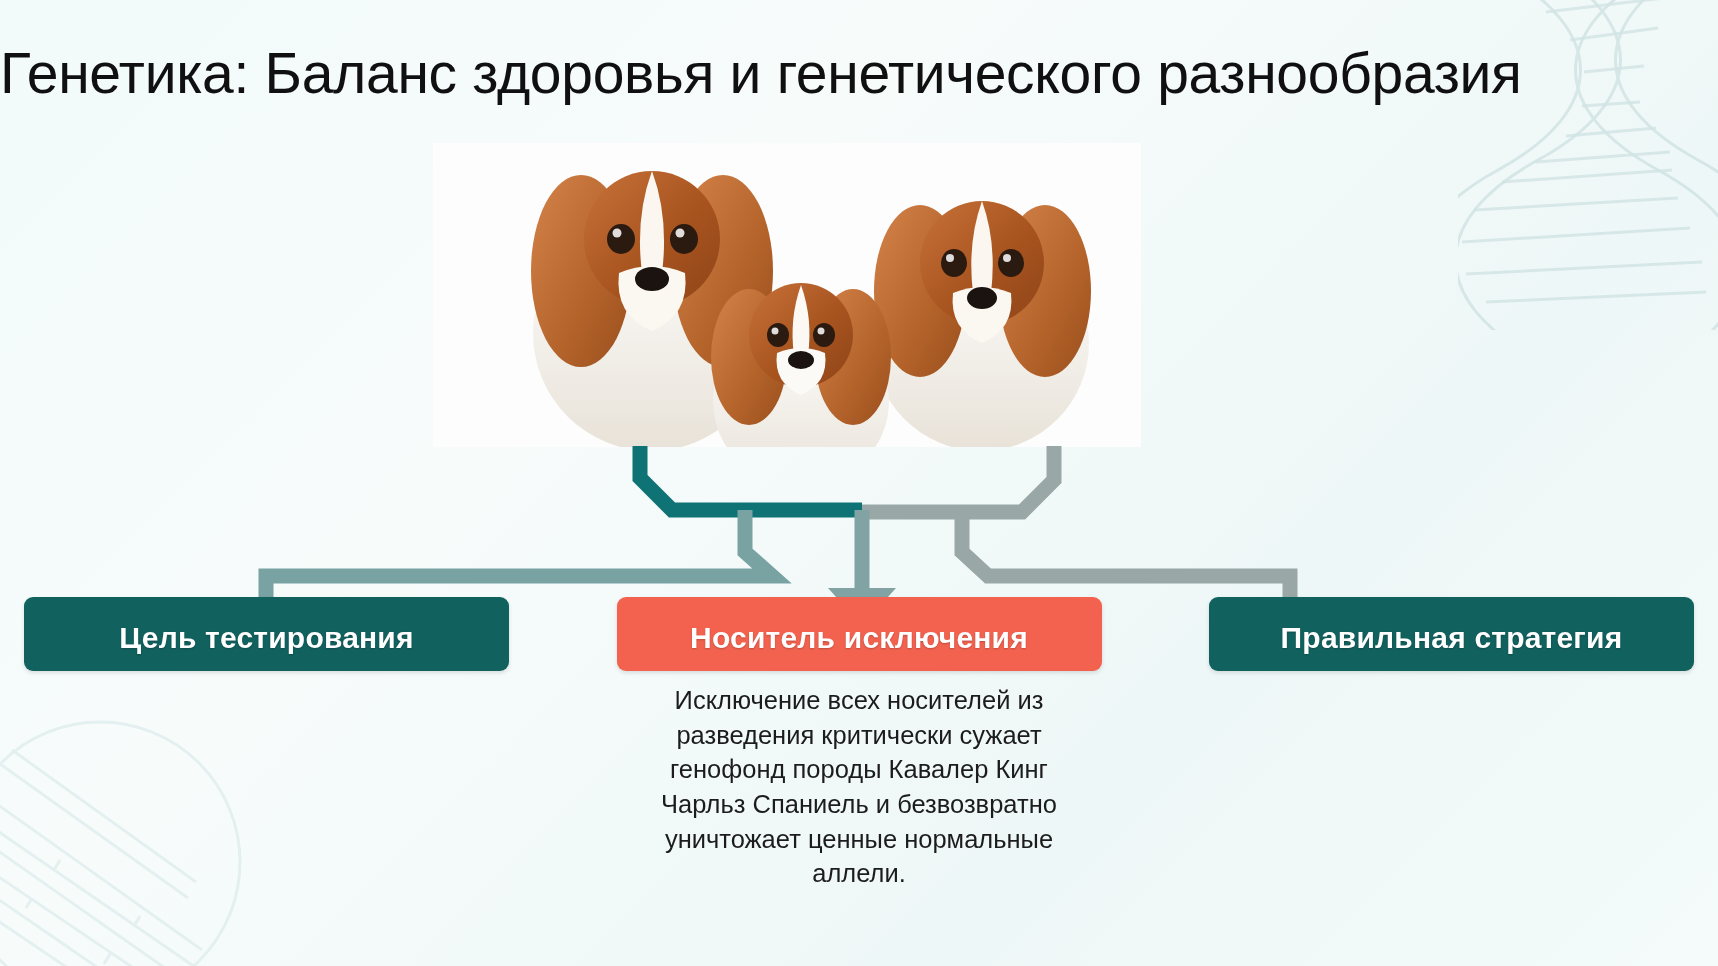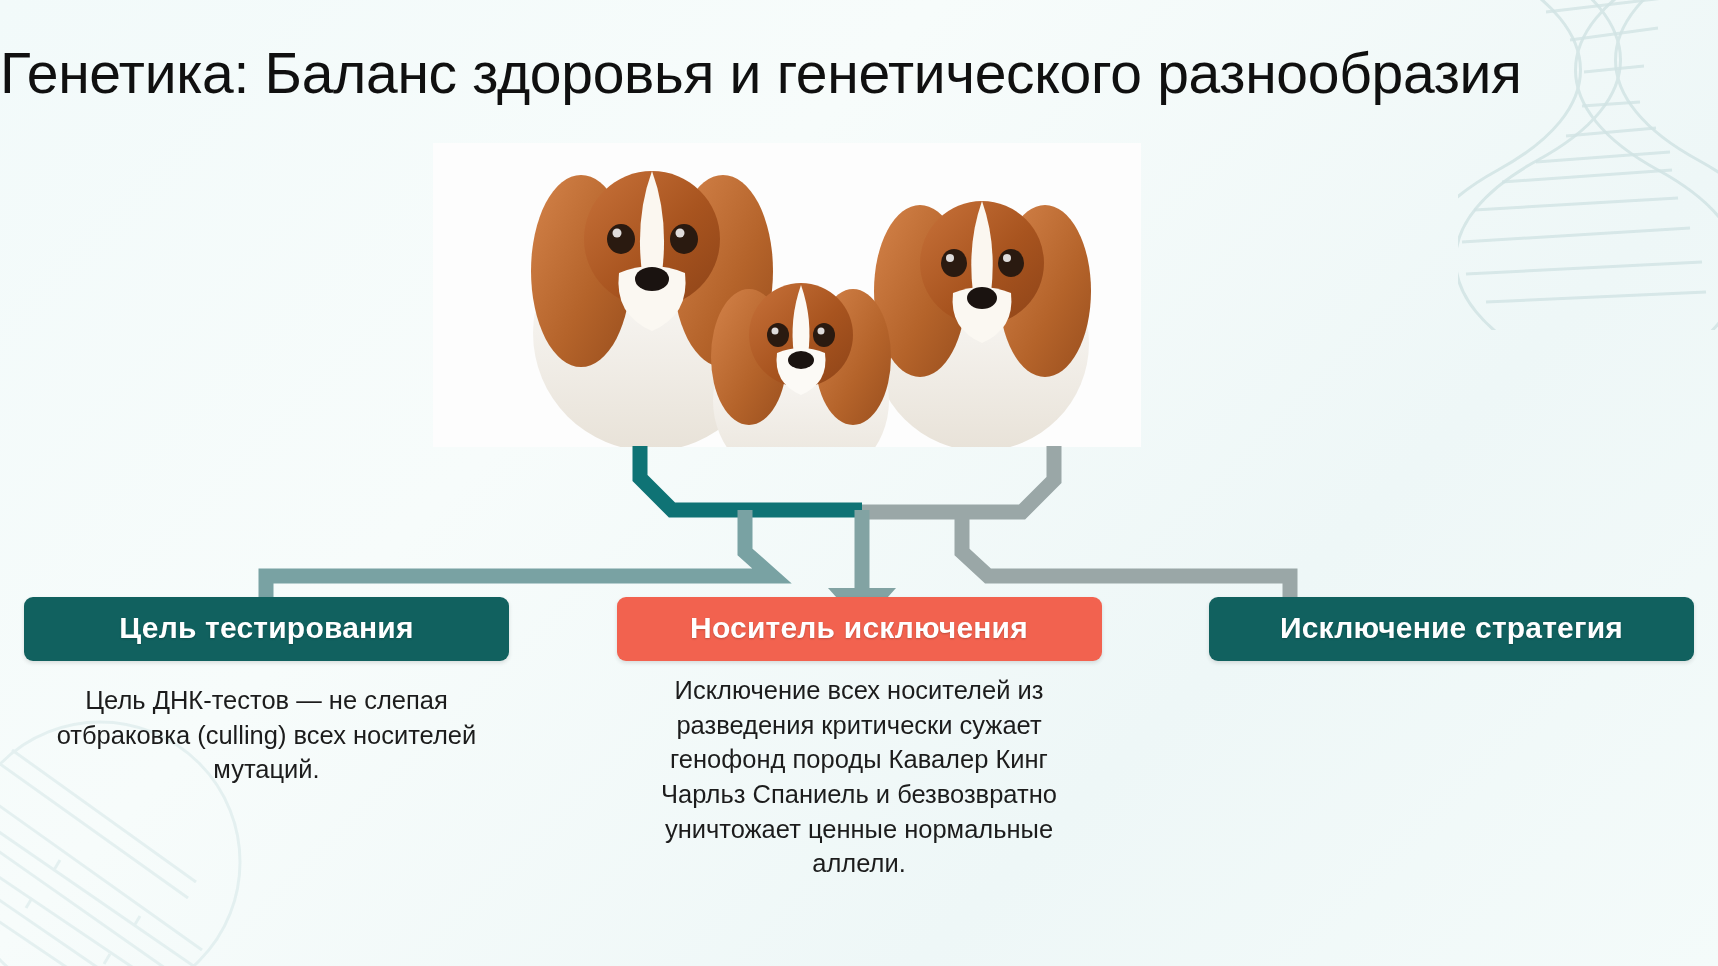--- a/index.html
+++ b/index.html
@@ -74,21 +74,21 @@
   .col {
     width: 485px;
     display: flex;
     flex-direction: column;
     align-items: center;
   }
   .card-header {
     width: 100%;
     box-sizing: border-box;
     border-radius: 9px;
-    padding: 14px 10px 16px;
+    padding: 24px 10px 16px;
     text-align: center;
     font-size: 30px;
     font-weight: bold;
     color: #ffffff;
     letter-spacing: .2px;
     text-shadow: 0 1px 2px rgba(0,0,0,.22);
     box-shadow: 0 2px 4px rgba(0,0,0,.12);
   }
   .card-body {
     margin-top: 22px;
@@ -232,27 +232,26 @@
 
       <path d="M862 80 L862 160" stroke="#82a3a3" stroke-width="15" fill="none"></path>
       <path d="M828 158 L896 158 L862 196 Z" fill="#82a3a3"></path>
     </svg>
   </div>
 
   <div class="columns">
 
     <div class="col col-1">
       <div class="card-header" style="background:#11615f;">Цель тестирования</div>
-      <div class="card-body">Цель ДНК-тестов — не слепая отбраковка (culling) всех носителей мутаций.</div>
     </div>
 
     <div class="col col-2">
       <div class="card-header" style="background:#f2624f;">Носитель исключения</div>
       <div class="card-body">Исключение всех носителей из разведения критически сужает генофонд породы Кавалер Кинг Чарльз Спаниель и безвозвратно уничтожает ценные нормальные аллели.</div>
     </div>
 
     <div class="col col-3">
-      <div class="card-header" style="background:#11615f;">Исключение стратегия</div>
+      <div class="card-header" style="background:#11615f;">Правильная стратегия</div>
     </div>
 
   </div>
 
 </div>
 
 </body></html>

